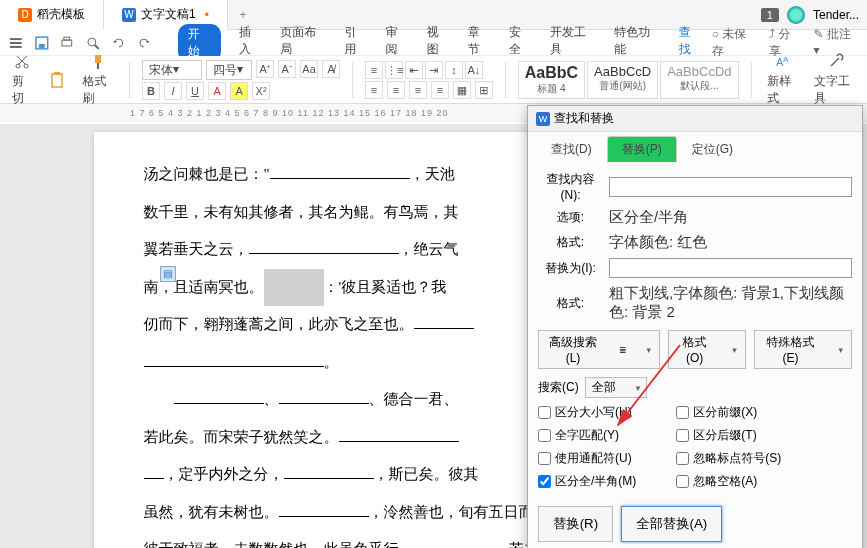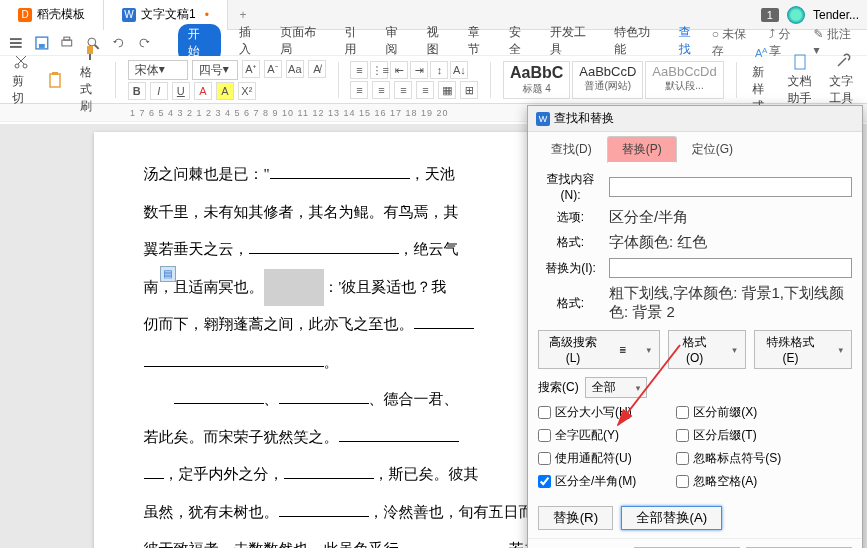--- a/index.html
+++ b/index.html
@@ -34,35 +34,35 @@
 .page { background: #fff; margin: 8px auto 0; width: 680px; min-height: 600px; padding: 24px 50px; font-family: "SimSun", serif; font-size: 15px; line-height: 2.5; color: #000; box-shadow: 0 1px 4px rgba(0,0,0,.2); }
 .page p { text-indent: 0; }
 .blank { display: inline-block; border-bottom: 1px solid #000; min-width: 90px; height: 1em; vertical-align: baseline; }
 .hl { background: #d0d0d0; }
 .page-tag { position: absolute; left: 160px; top: 142px; width: 16px; height: 16px; background: #d5e5f8; border: 1px solid #8ab; color: #2b73d1; font-size: 10px; text-align: center; line-height: 14px; }
 .dlg { position: absolute; left: 527px; top: 105px; width: 336px; background: #fcfcfc; border: 1px solid #aaa; box-shadow: 0 3px 12px rgba(0,0,0,.3); font-size: 12px; }
 .dlg-title { background: #f0f0f0; padding: 4px 8px; border-bottom: 1px solid #ddd; display: flex; align-items: center; gap: 4px; }
 .dlg-title-icn { width: 14px; height: 14px; background: #2b73d1; border-radius: 2px; color: #fff; font-size: 9px; text-align: center; line-height: 14px; }
 .dlg-tabs { display: flex; padding: 4px 8px 0; }
 .dlg-tab { padding: 4px 14px; border: 1px solid transparent; color: #444; }
-.dlg-tab.active { border: 1px solid #ccc; border-bottom-color: #fff; background: #fca5a5; border-radius: 3px 3px 0 0; }
+.dlg-tab.active { border: 1px solid #ccc; border-bottom-color: #fff; background: #22c55e; border-radius: 3px 3px 0 0; }
 .dlg-body { padding: 8px 10px; }
 .dlg-row { display: flex; align-items: center; margin-bottom: 6px; gap: 6px; }
 .dlg-label { width: 65px; flex-shrink: 0; text-align: center; }
 .dlg-input { flex: 1; border: 1px solid #999; height: 20px; padding: 0 4px; }
 .dlg-info { color: #333; font-size: 15px; }
 .dlg-btns-row { display: flex; gap: 8px; margin: 8px 0; }
 .dd-btn { border: 1px solid #bbb; background: #f6f6f6; padding: 3px 8px; font-size: 12px; display: flex; align-items: center; gap: 20px; }
 .dd-arrow::after { content: "▾"; font-size: 9px; color: #666; }
 .chk-cols { display: flex; gap: 40px; margin-top: 4px; }
 .chk-col { display: flex; flex-direction: column; gap: 6px; }
 .chk { display: flex; align-items: center; gap: 4px; }
 .chk input { width: 13px; height: 13px; }
 .dlg-actions { display: flex; justify-content: flex-start; gap: 8px; padding: 8px 10px; }
-.dlg-actions .btn { border: 1px solid #bbb; background: #f6f6f6; padding: 2px 14px; }
+.dlg-actions .btn { border: 1px solid #bbb; background: #f6f6f6; padding: 8px 14px; }
 .dlg-actions .btn.hl-btn { border: 1px solid #4a90d9; box-shadow: 0 0 3px #4a90d9; }
 .dlg-footer { display: flex; justify-content: flex-end; gap: 6px; padding: 8px 10px; border-top: 1px solid #eee; }
 .dlg-footer .btn { border: 1px solid #bbb; background: #f6f6f6; padding: 4px 10px; }
 .arrow-annotation { position: absolute; pointer-events: none; }
 .small-row { display: flex; gap: 4px; margin-top: 2px; }
 .small-btn { border: 1px solid #ddd; width: 18px; height: 18px; font-size: 11px; text-align: center; line-height: 16px; color: #555; }
 </style>
 </head>
 <body>
 
@@ -206,26 +206,20 @@
       <div class="style-name">默认段...</div>
     </div>
   </div>
   <div class="vsep"></div>
   <div class="ribbon-btn">
     <svg class="ribbon-icn" viewBox="0 0 18 18">
         <text x="2" y="13" font-size="11" fill="#4a90d9">A</text>
         <text x="9" y="9" font-size="8" fill="#4a90d9">A</text>
       </svg>
     <span>新样式</span>
-  </div>
-  <div class="ribbon-btn">
-    <svg class="ribbon-icn" viewBox="0 0 18 18">
-        <rect x="4" y="2" width="10" height="14" fill="none" stroke="#4a90d9"></rect>
-      </svg>
-    <span>文档助手</span>
   </div>
   <div class="ribbon-btn">
     <svg class="ribbon-icn" viewBox="0 0 18 18">
         <path d="M5 13 L13 5 M11 3 a3 3 0 1 1 4 4" fill="none" stroke="#666" stroke-width="1.5"></path>
       </svg>
     <span>文字工具</span>
   </div>
 </div>
 
 <div class="ruler">1 7 6 5 4 3 2  1 2 3 4 5 6 7 8 9 10 11 12 13 14 15 16 17 18 19 20</div>

